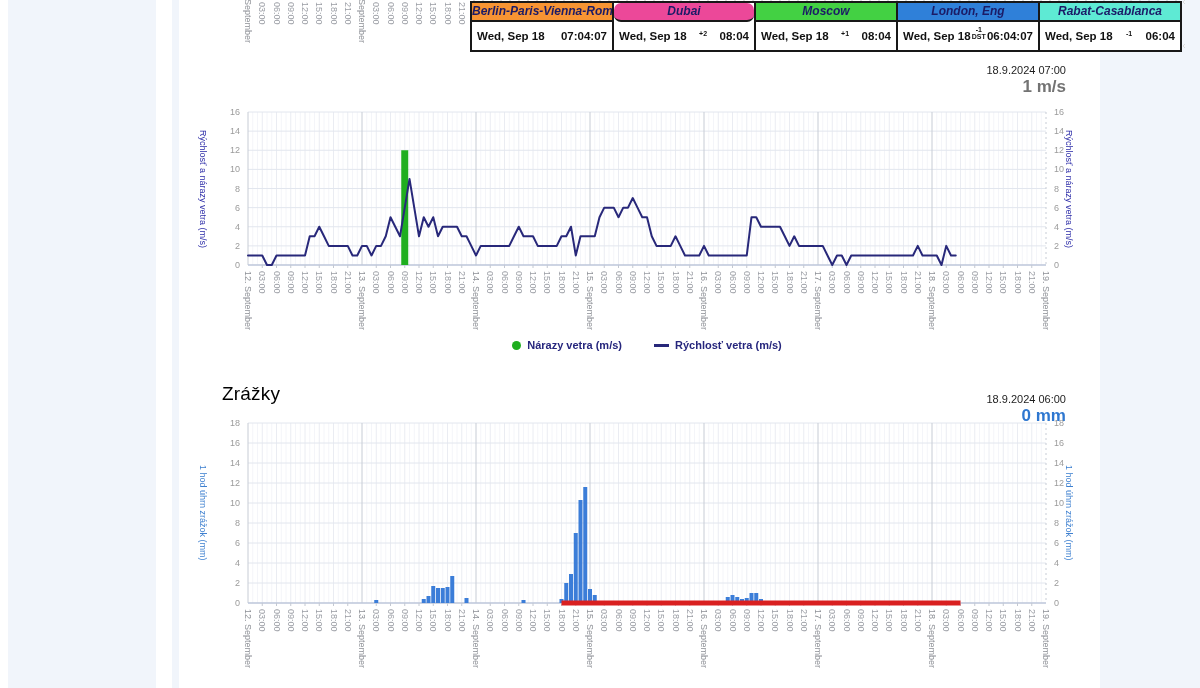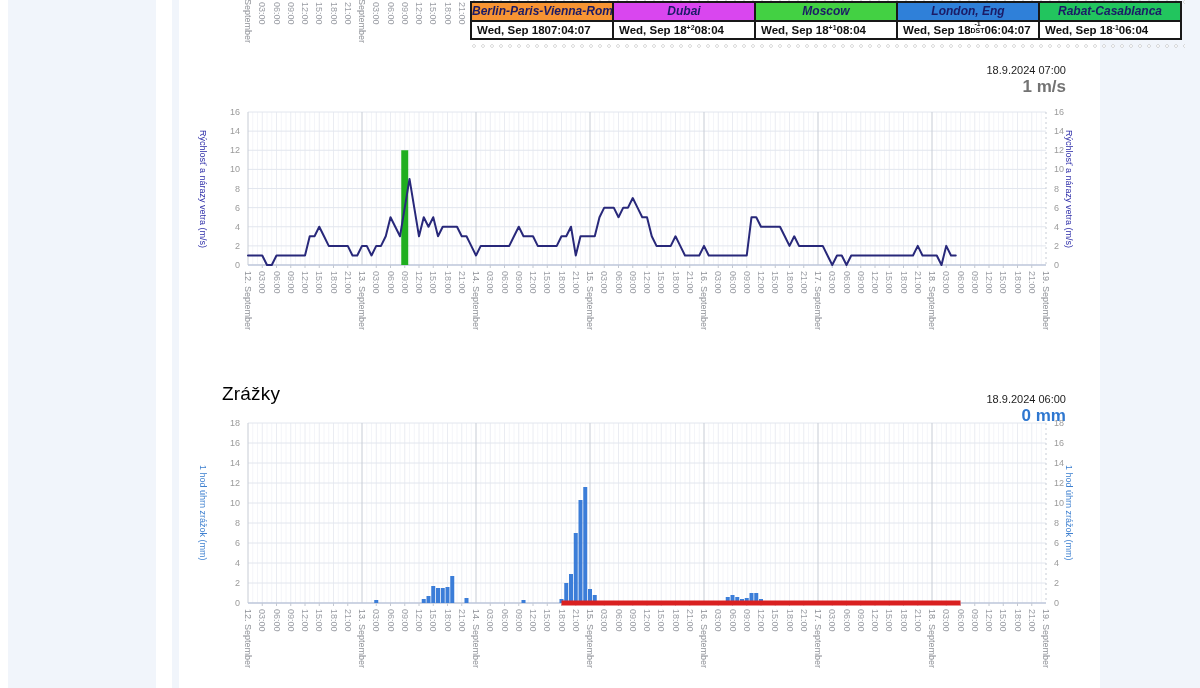--- a/index.html
+++ b/index.html
@@ -13,21 +13,21 @@
   .vlab.day{color:#8d9096;}
   
   #world-clock{position:absolute;left:470px;top:1px;display:flex;z-index:10;}
   .dots{position:absolute;left:470px;width:715px;height:4px;z-index:9;
         background-image:radial-gradient(circle 1.6px at 4px 2px,#ffffff 0.6px,#c2c2c2 1.3px,rgba(0,0,0,0) 1.9px);
         background-size:9px 4px;background-repeat:repeat-x;}
   .cc{width:144px;box-sizing:border-box;border:2px solid #181818;margin-left:-2px;background:#fff;}
   .cc:first-child{margin-left:0;}
   .cc-h{height:17px;border-bottom:2px solid #181818;font-size:12px;font-weight:bold;font-style:italic;
         color:#1b1b66;text-align:center;line-height:17px;overflow:hidden;white-space:nowrap;}
-  .cc-b{height:16px;display:flex;align-items:center;
+  .cc-b{height:28px;display:flex;align-items:center;justify-content:space-between;
         padding:0 5px;background:#fff;}
   .cc-date{font-size:11.5px;font-weight:bold;color:#111;white-space:nowrap;}
   .cc-time{font-size:11.5px;font-weight:bold;color:#111;white-space:nowrap;}
   .cc-off{display:flex;flex-direction:column;align-items:center;font-size:7px;font-weight:bold;
           color:#111;line-height:7px;margin-top:-6px;}
   
   .chart{position:absolute;left:178px;width:920px;background:transparent;}
   .ctitle{position:absolute;left:44px;font-size:19px;letter-spacing:0.2px;}
   .cur{position:absolute;right:32px;text-align:right;}
   .cur-label{font-size:11px;color:#1d1d1d;}
@@ -74,21 +74,21 @@
 <div id="world-clock">
     <div class="cc">
       <div class="cc-h" style="background: rgb(247, 148, 51);">Berlin-Paris-Vienna-Roma</div>
       <div class="cc-b">
         <div class="cc-date">Wed, Sep 18</div>
         <div class="cc-off"></div>
         <div class="cc-time">07:04:07</div>
       </div>
     </div>
     <div class="cc">
-      <div class="cc-h" style="background: #d946ef;">Dubai</div>
+      <div class="cc-h" style="background: #ec4899; border-radius: 7px;">Dubai</div>
       <div class="cc-b">
         <div class="cc-date">Wed, Sep 18</div>
         <div class="cc-off">
           <div>+2</div>
         </div>
         <div class="cc-time">08:04</div>
       </div>
     </div>
     <div class="cc">
       <div class="cc-h" style="background: rgb(67, 209, 67);">Moscow</div>
@@ -105,21 +105,21 @@
       <div class="cc-b">
         <div class="cc-date">Wed, Sep 18</div>
         <div class="cc-off">
           <div>-1</div>
           <div>DST</div>
         </div>
         <div class="cc-time">06:04:07</div>
       </div>
     </div>
     <div class="cc">
-      <div class="cc-h" style="background: #22c55e;">Rabat-Casablanca</div>
+      <div class="cc-h" style="background: #5eead4;">Rabat-Casablanca</div>
       <div class="cc-b">
         <div class="cc-date">Wed, Sep 18</div>
         <div class="cc-off">
           <div>-1</div>
         </div>
         <div class="cc-time">06:04</div>
       </div>
     </div>
   </div>
 
@@ -430,20 +430,30 @@
       <div class="vlab" style="left: 733.75px; top: 215px;">21:00</div>
       <div class="vlab day" style="left: 748px; top: 215px;">18. September</div>
       <div class="vlab" style="left: 762.25px; top: 215px;">03:00</div>
       <div class="vlab" style="left: 776.5px; top: 215px;">06:00</div>
       <div class="vlab" style="left: 790.75px; top: 215px;">09:00</div>
       <div class="vlab" style="left: 805px; top: 215px;">12:00</div>
       <div class="vlab" style="left: 819.25px; top: 215px;">15:00</div>
       <div class="vlab" style="left: 833.5px; top: 215px;">18:00</div>
       <div class="vlab" style="left: 847.75px; top: 215px;">21:00</div>
       <div class="vlab day" style="left: 862px; top: 215px;">19. September</div>
+    </div>
+  <div class="legend" id="legend1" style="top:283px;">
+      <div class="lg-item">
+        <div class="lg-mark dot" style="background: rgb(31, 174, 31);"></div>
+        <div>Nárazy vetra (m/s)</div>
+      </div>
+      <div class="lg-item">
+        <div class="lg-mark line" style="background: rgb(40, 40, 122);"></div>
+        <div>Rýchlosť vetra (m/s)</div>
+      </div>
     </div>
 </div>
 
 <div class="chart" id="chart2" style="top:372px;height:316px;">
   <div class="ctitle" style="top: 11px; color: #000000;" id="ct2">Zrážky</div>
   <div class="cur" style="top:21px;">
     <div class="cur-label">18.9.2024 06:00</div>
     <div class="cur-value" id="cv2" style="color: rgb(46, 119, 208);">0 mm</div>
   </div>
   <div class="ytitle" id="yt2l" style="left: 20px; top: 51px; height: 180px; color: rgb(62, 128, 208);">1 hod úhrn zrážok (mm)</div>

